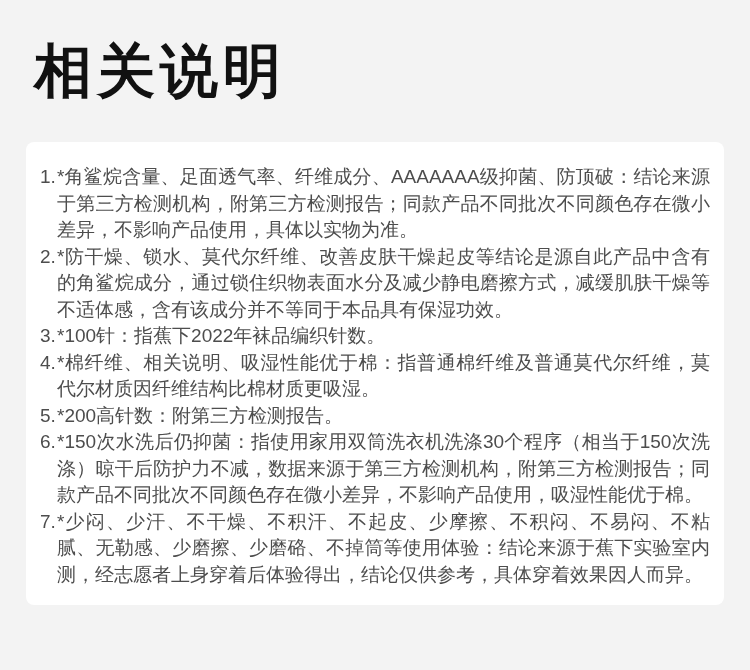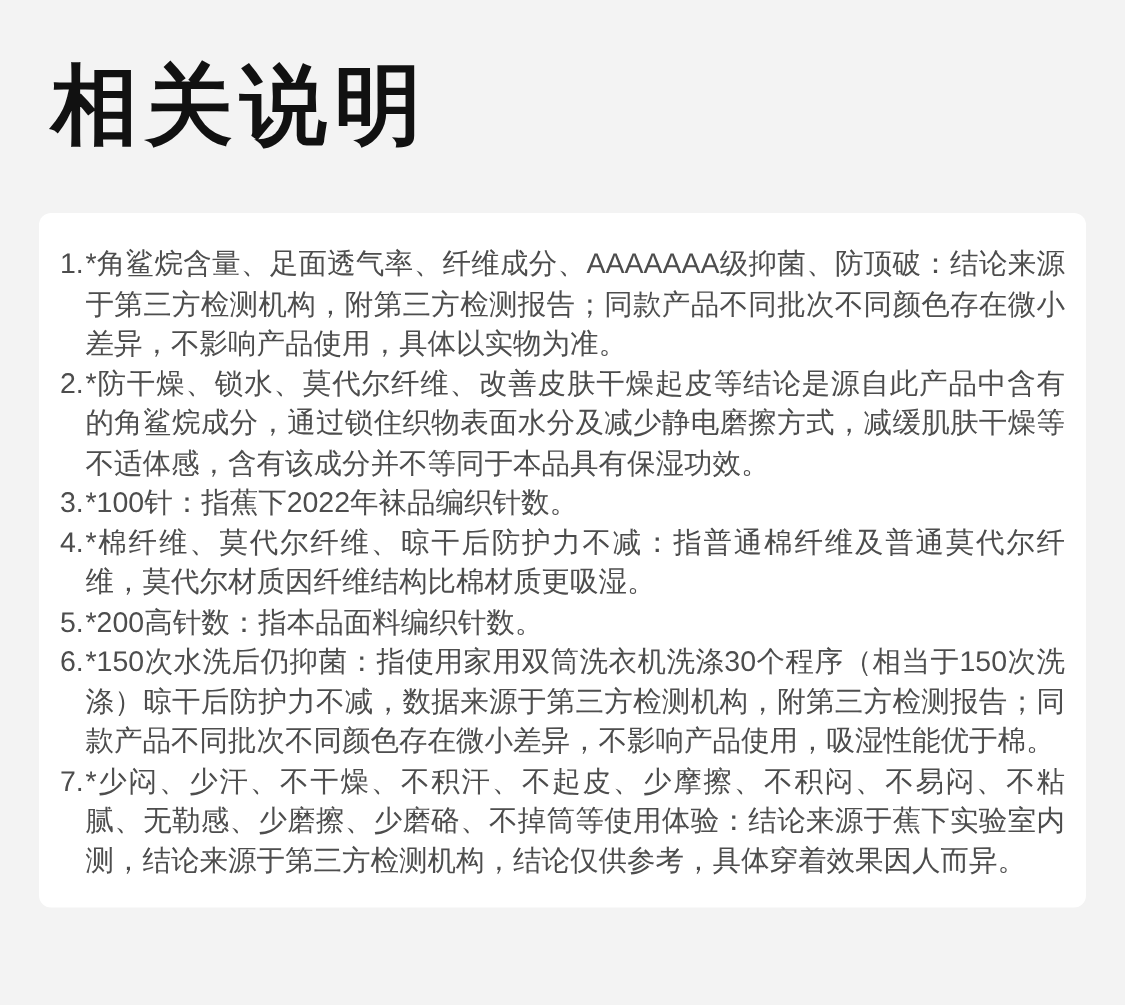--- a/index.html
+++ b/index.html
@@ -77,32 +77,32 @@
     <span class="note-text">*防干燥、锁水、莫代尔纤维、改善皮肤干燥起皮等结论是源自此产品中含有的角鲨烷成分，通过锁住织物表面水分及减少静电磨擦方式，减缓肌肤干燥等不适体感，含有该成分并不等同于本品具有保湿功效。</span>
   </li>
 
   <li class="note-item">
     <span class="note-num">3.</span>
     <span class="note-text">*100针：指蕉下2022年袜品编织针数。</span>
   </li>
 
   <li class="note-item">
     <span class="note-num">4.</span>
-    <span class="note-text">*棉纤维、莫代尔纤维、晾干后防护力不减：指普通棉纤维及普通莫代尔纤维，莫代尔材质因纤维结构比棉材质更吸湿。</span>
+    <span class="note-text">*棉纤维、相关说明、吸湿性能优于棉：指普通棉纤维及普通莫代尔纤维，莫代尔材质因纤维结构比棉材质更吸湿。</span>
   </li>
 
   <li class="note-item">
     <span class="note-num">5.</span>
-    <span class="note-text">*200高针数：指本品面料编织针数。</span>
+    <span class="note-text">*200高针数：附第三方检测报告。</span>
   </li>
 
   <li class="note-item">
     <span class="note-num">6.</span>
     <span class="note-text">*150次水洗后仍抑菌：指使用家用双筒洗衣机洗涤30个程序（相当于150次洗涤）晾干后防护力不减，数据来源于第三方检测机构，附第三方检测报告；同款产品不同批次不同颜色存在微小差异，不影响产品使用，吸湿性能优于棉。</span>
   </li>
 
   <li class="note-item">
     <span class="note-num">7.</span>
-    <span class="note-text">*少闷、少汗、不干燥、不积汗、不起皮、少摩擦、不积闷、不易闷、不粘腻、无勒感、少磨擦、少磨硌、不掉筒等使用体验：结论来源于蕉下实验室内测，结论来源于第三方检测机构，结论仅供参考，具体穿着效果因人而异。</span>
+    <span class="note-text">*少闷、少汗、不干燥、不积汗、不起皮、少摩擦、不积闷、不易闷、不粘腻、无勒感、少磨擦、少磨硌、不掉筒等使用体验：结论来源于蕉下实验室内测，经志愿者上身穿着后体验得出，结论仅供参考，具体穿着效果因人而异。</span>
   </li>
 </ol>
   </div>
 </div>
 
 </body></html>

